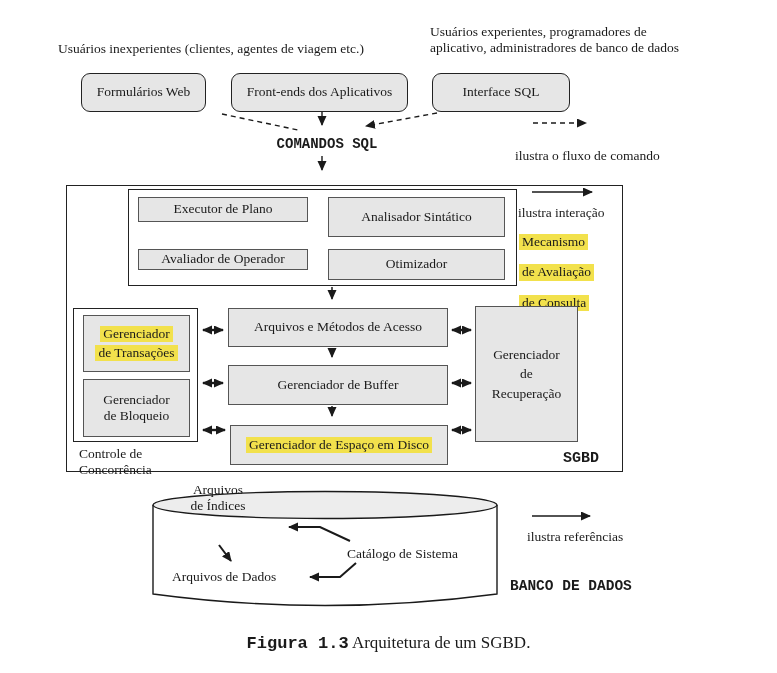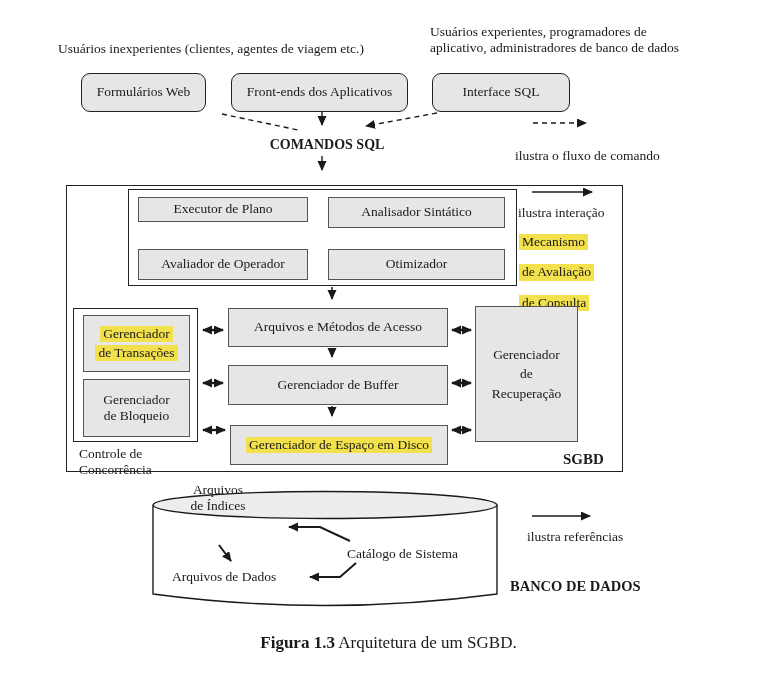--- a/index.html
+++ b/index.html
@@ -11,21 +11,21 @@
   .lbl{font-size:13.5px;line-height:1.22;white-space:pre-line;}
   .center{text-align:center;}
   .gbox{
     position:absolute;background:var(--box-fill);border:1.4px solid #3a3a3a;
     display:flex;align-items:center;justify-content:center;box-sizing:border-box;
   }
   .gbox.rounded{border-radius:9px;border-color:#222;}
   .outline{position:absolute;border:1.4px solid #222;box-sizing:border-box;background:transparent;}
   .thin{border-width:1.2px;}
   .hl{background:var(--hl);padding:0 3px;display:inline-block;}
-  .bold{font-weight:bold;}
+  .bold{font-weight:bold;font-family:Liberation Mono, monospace;}
   .col{display:flex;flex-direction:column;align-items:center;gap:5px;}
   .col-left{display:flex;flex-direction:column;align-items:flex-start;gap:14px;}
   svg{position:absolute;left:0;top:0;}
 </style>
 </head>
 <body>
 
 <div id="canvas">
 
   <svg width="777" height="673" viewBox="0 0 777 673">
@@ -91,24 +91,24 @@
 
   <div class="abs lbl bold" style="left:266px;top:136px;width:122px;font-size:14px;text-align:center;">COMANDOS SQL</div>
   <div class="abs lbl" style="left:515px;top:148px;width:180px;">ilustra o fluxo de comando</div>
 
   <div class="outline" style="left:66px;top:185px;width:557px;height:287px;"></div>
 
   <div class="outline thin" style="left:128px;top:189px;width:389px;height:97px;"></div>
   <div class="gbox lbl" style="left:138px;top:197px;width:170px;height:25px;border-color:#555;">
     <span>Executor de Plano</span>
   </div>
-  <div class="gbox lbl" style="left:328px;top:197px;width:177px;height:31px;border-color:#555;">
+  <div class="gbox lbl" style="left:328px;top:197px;width:177px;height:40px;border-color:#555;">
     <span>Analisador Sintático</span>
   </div>
-  <div class="gbox lbl" style="left:138px;top:249px;width:170px;height:31px;border-color:#555;">
+  <div class="gbox lbl" style="left:138px;top:249px;width:170px;height:21px;border-color:#555;">
     <span>Avaliador de Operador</span>
   </div>
   <div class="gbox lbl" style="left:328px;top:249px;width:177px;height:31px;border-color:#555;">
     <span>Otimizador</span>
   </div>
 
   <div class="abs lbl" style="left:518px;top:205px;">ilustra interação</div>
 
   <div class="abs col-left lbl" style="left:519px;top:234px;">
     <span class="hl">Mecanismo</span>

